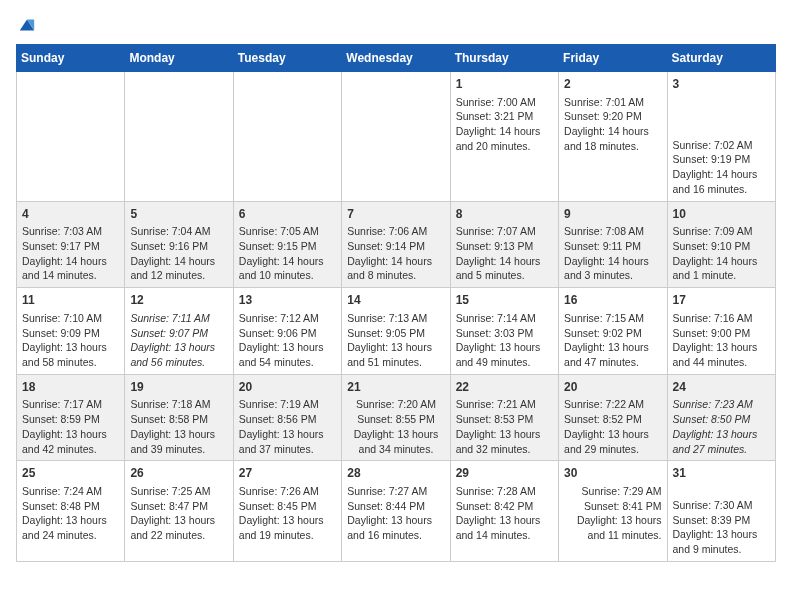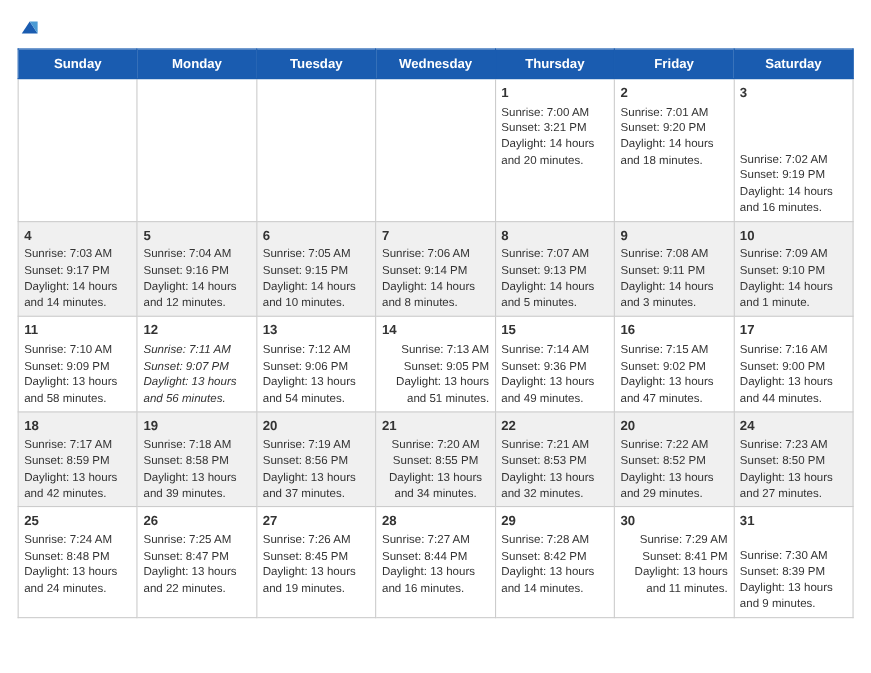--- a/index.html
+++ b/index.html
@@ -51,21 +51,21 @@
     }
     .calendar {
       width: 100%;
       border-collapse: collapse;
       font-size: 11px;
     }
     .calendar thead tr th {
       background-color: #1a5cb0;
       color: #fff;
       padding: 6px 4px;
-      text-align: center;
+      text-align: left;
       font-size: 12px;
       font-weight: bold;
       border: 1px solid #1a5cb0;
     }
     .calendar tbody tr td {
       vertical-align: top;
       border: 1px solid #ccc;
       padding: 4px 5px;
       width: calc(100% / 7);
       min-height: 80px;
@@ -212,28 +212,28 @@
 Daylight: 13 hours and 56 minutes.</div>
         </td>
         <td>
           <span class="day-number">13</span>
           <div class="day-info" style="white-space: pre-line;">Sunrise: 7:12 AM
 Sunset: 9:06 PM
 Daylight: 13 hours and 54 minutes.</div>
         </td>
         <td>
           <span class="day-number">14</span>
-          <div class="day-info" style="white-space: pre-line; text-align: right;">Sunrise: 7:13 AM
+          <div class="day-info" style="white-space: pre-line;">Sunrise: 7:13 AM
 Sunset: 9:05 PM
 Daylight: 13 hours and 51 minutes.</div>
         </td>
         <td>
           <span class="day-number">15</span>
           <div class="day-info" style="white-space: pre-line;">Sunrise: 7:14 AM
-Sunset: 9:36 PM
+Sunset: 3:03 PM
 Daylight: 13 hours and 49 minutes.</div>
         </td>
         <td>
           <span class="day-number">16</span>
           <div class="day-info" style="white-space: pre-line;">Sunrise: 7:15 AM
 Sunset: 9:02 PM
 Daylight: 13 hours and 47 minutes.</div>
         </td>
         <td>
           <span class="day-number">17</span>
@@ -274,21 +274,21 @@
 Daylight: 13 hours and 32 minutes.</div>
         </td>
         <td>
           <span class="day-number">20</span>
           <div class="day-info" style="white-space: pre-line;">Sunrise: 7:22 AM
 Sunset: 8:52 PM
 Daylight: 13 hours and 29 minutes.</div>
         </td>
         <td>
           <span class="day-number">24</span>
-          <div class="day-info" style="white-space: pre-line;">Sunrise: 7:23 AM
+          <div class="day-info" style="white-space: pre-line; font-style: italic;">Sunrise: 7:23 AM
 Sunset: 8:50 PM
 Daylight: 13 hours and 27 minutes.</div>
         </td>
       </tr>
       <tr class="row-bg-white">
         <td>
           <span class="day-number">25</span>
           <div class="day-info" style="white-space: pre-line;">Sunrise: 7:24 AM
 Sunset: 8:48 PM
 Daylight: 13 hours and 24 minutes.</div>

